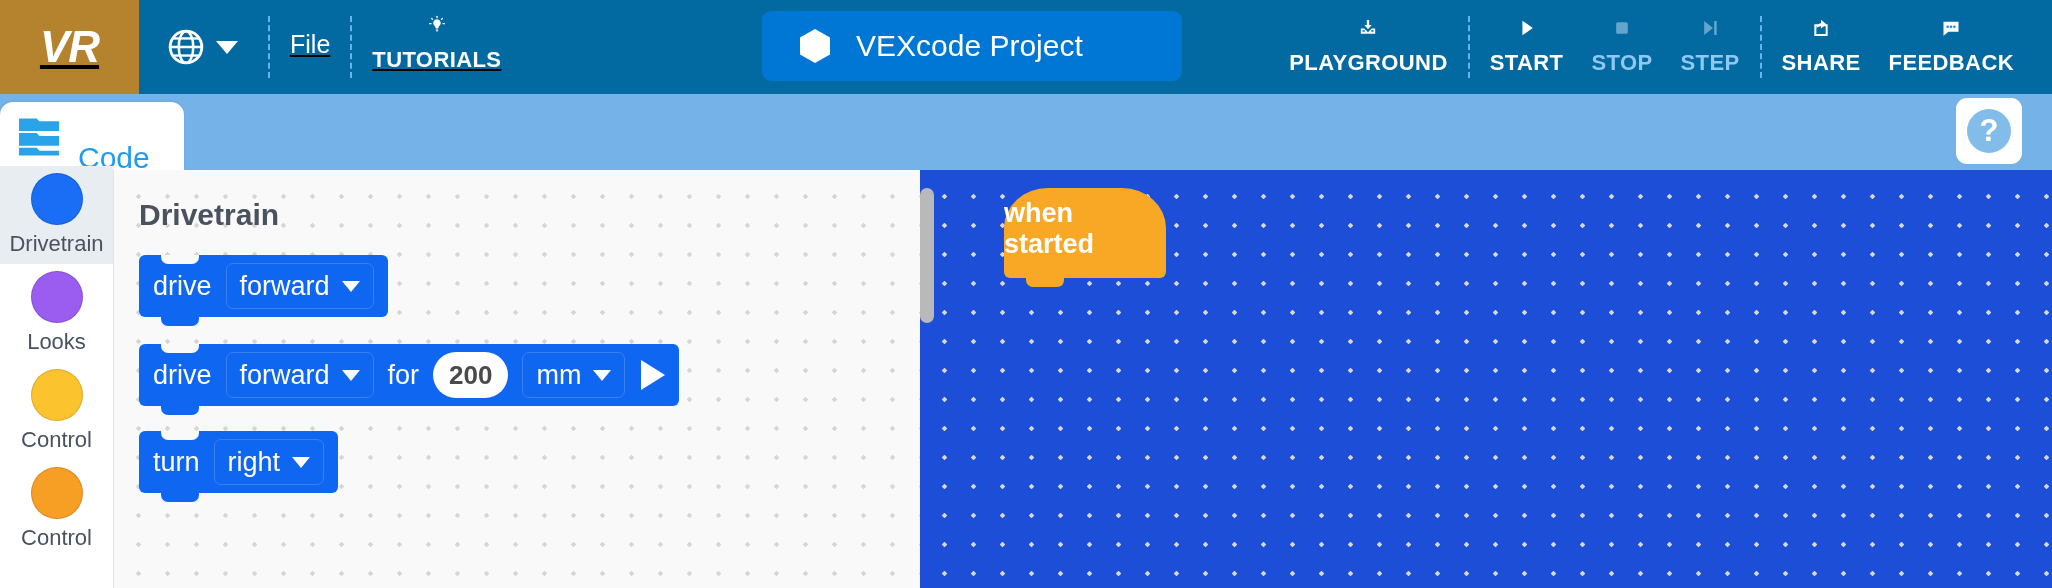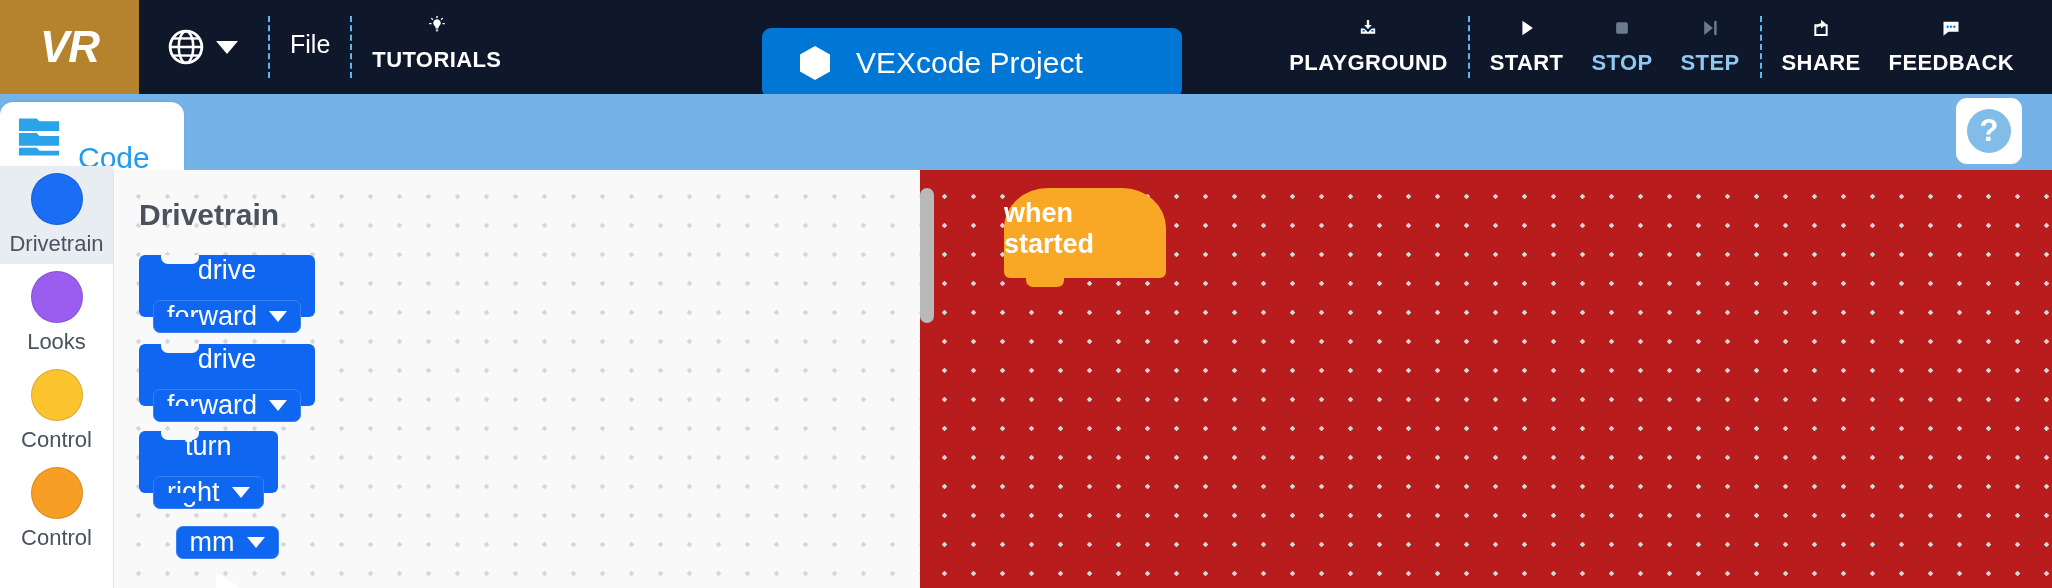--- a/index.html
+++ b/index.html
@@ -7,22 +7,22 @@
     width: 2052px; height: 588px;
     overflow: hidden;
     font-family: "Liberation Sans", sans-serif;
     background: #f7f7f7;
   }
 
   
   .toolbar {
     position: absolute; top: 0; left: 0;
     width: 2052px; height: 94px;
-    background: #0f172a;
-    display: flex; align-items: stretch;
+    background: #0369a1;
+    display: flex; align-items: stretch; text-decoration: underline;
   }
   .logo-box {
     width: 139px; height: 94px;
     background: #b5822e;
     display: flex; align-items: center; justify-content: center;
   }
   .logo-text {
     color: #ffffff;
     font-size: 44px; font-weight: bold; font-style: italic;
     letter-spacing: -1px;
@@ -51,21 +51,21 @@
     width: 0; height: 0;
     border-left: 11px solid transparent;
     border-right: 11px solid transparent;
     border-top: 13px solid #ffffff;
   }
   .icon-svg { display:block; }
   .dim-fill { opacity: 0.48; }
 
   
   .project-pill {
-    position: absolute; left: 762px; top: 28px;
+    position: absolute; left: 762px; top: 11px;
     width: 420px; height: 70px;
     background: #0077d4; border-radius: 9px;
     display: flex; align-items: center; gap: 26px;
     padding-left: 38px;
   }
   .project-name {
     color: #ffffff; font-size: 30px;
   }
   .hexagon {
     width: 30px; height: 34px; background: #ffffff;
@@ -149,41 +149,40 @@
   }
   .palette-title {
     position: absolute; left: 0px; top: 0px;
     font-size: 30px; font-weight: bold; color: #4a5260;
   }
 
   
   .workspace {
     position: absolute; left: 920px; top: 0;
     width: 1132px; height: 418px;
-    background: #b91c1c;
+    background: #1d4ed8;
     overflow: hidden;
   }
   .scrollbar {
     position: absolute; left: 0px; top: 18px;
     width: 14px; height: 135px;
     background: #b9b9b9; border-radius: 7px;
   }
 
   
   .blk {
     position: absolute;
     display: flex; align-items: center;
     background: #0f66f0;
     height: 62px;
     border-radius: 6px;
     padding: 0 14px;
     gap: 14px;
     color: #ffffff;
     font-size: 27px;
-    flex-direction: column;
   }
   
   .blk::before {
     content: ""; position: absolute;
     left: 22px; top: 0; width: 38px; height: 9px;
     background: #f9f9f9;
     border-radius: 0 0 7px 7px;
   }
   .blk::after {
     content: ""; position: absolute;

